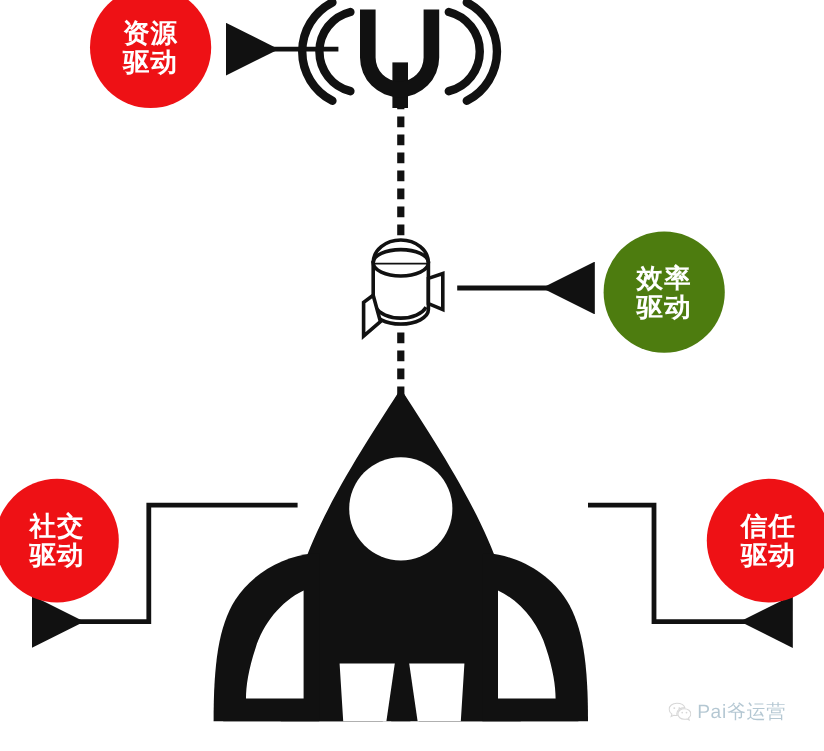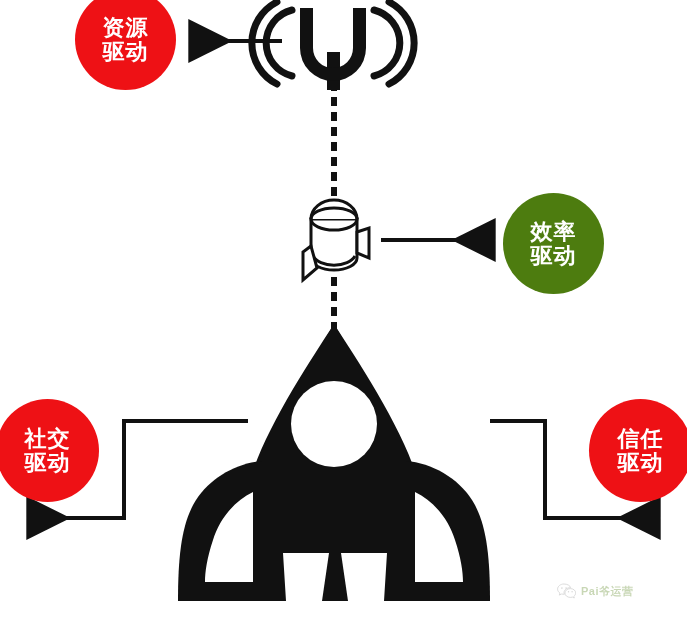--- a/index.html
+++ b/index.html
@@ -73,25 +73,24 @@
   #watermark {
     position: absolute;
     left: 557px;
     top: 583px;
     display: flex;
     align-items: center;
     gap: 5px;
     opacity: 0.30;
   }
   #watermark .wm-text {
-    font-size: 11px;
-    color: #4d7c0f;
+    font-size: 16px;
+    color: #0c4a6e;
     letter-spacing: 0.5px;
     white-space: nowrap;
-    font-weight: bold;
   }
 </style>
 </head>
 <body>
 
 <div id="canvas">
 
   <svg class="diagram-svg" viewBox="0 0 687 626">
     <defs>
       <marker id="arrowLeft" viewBox="0 0 12 12" refX="11" refY="6" markerWidth="11" markerHeight="11" orient="auto-start-reverse">

